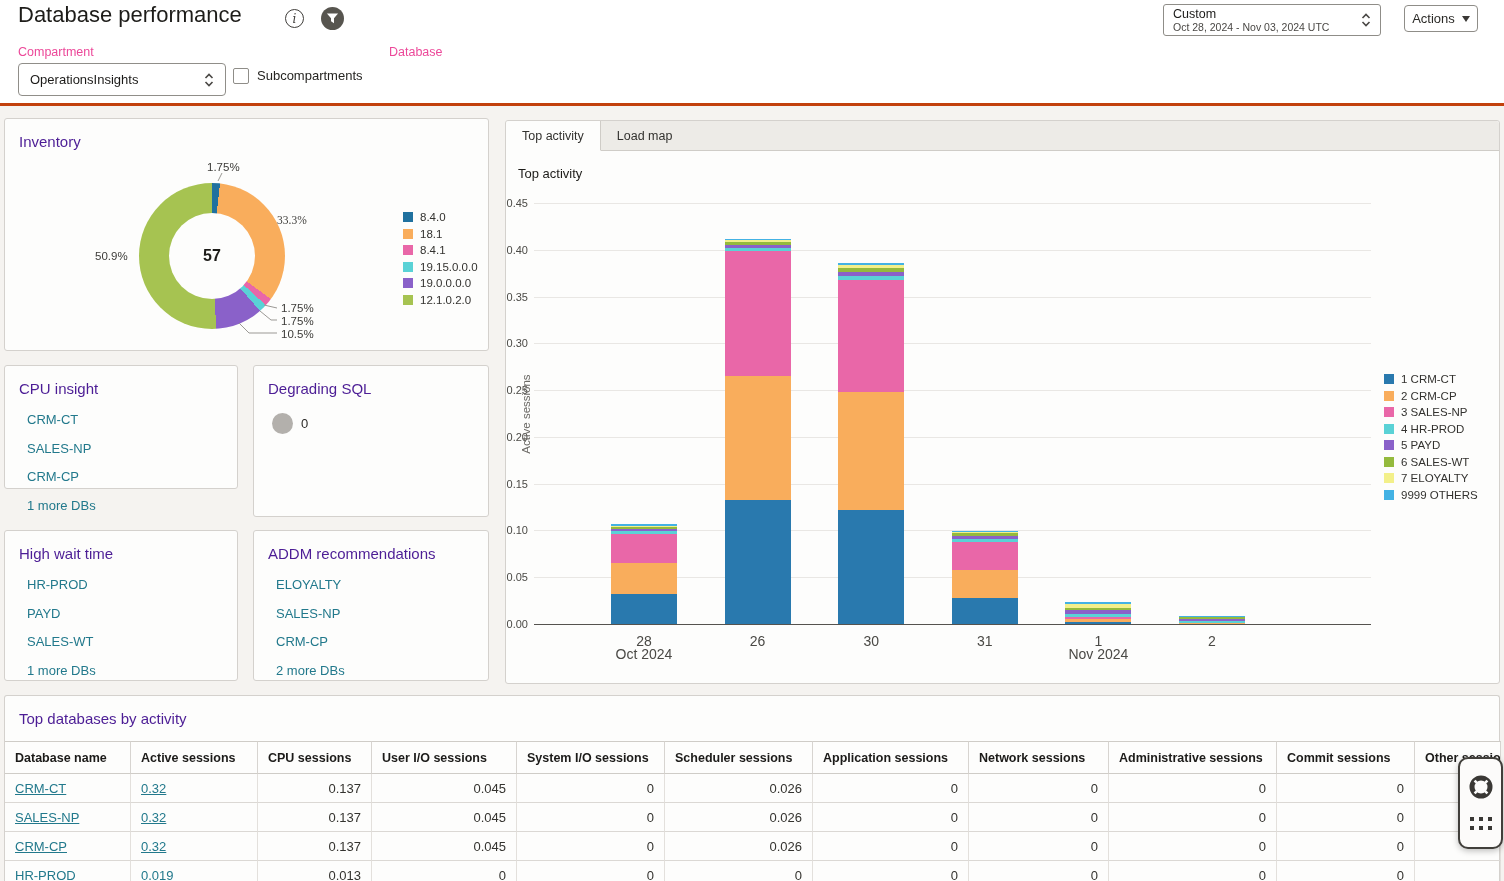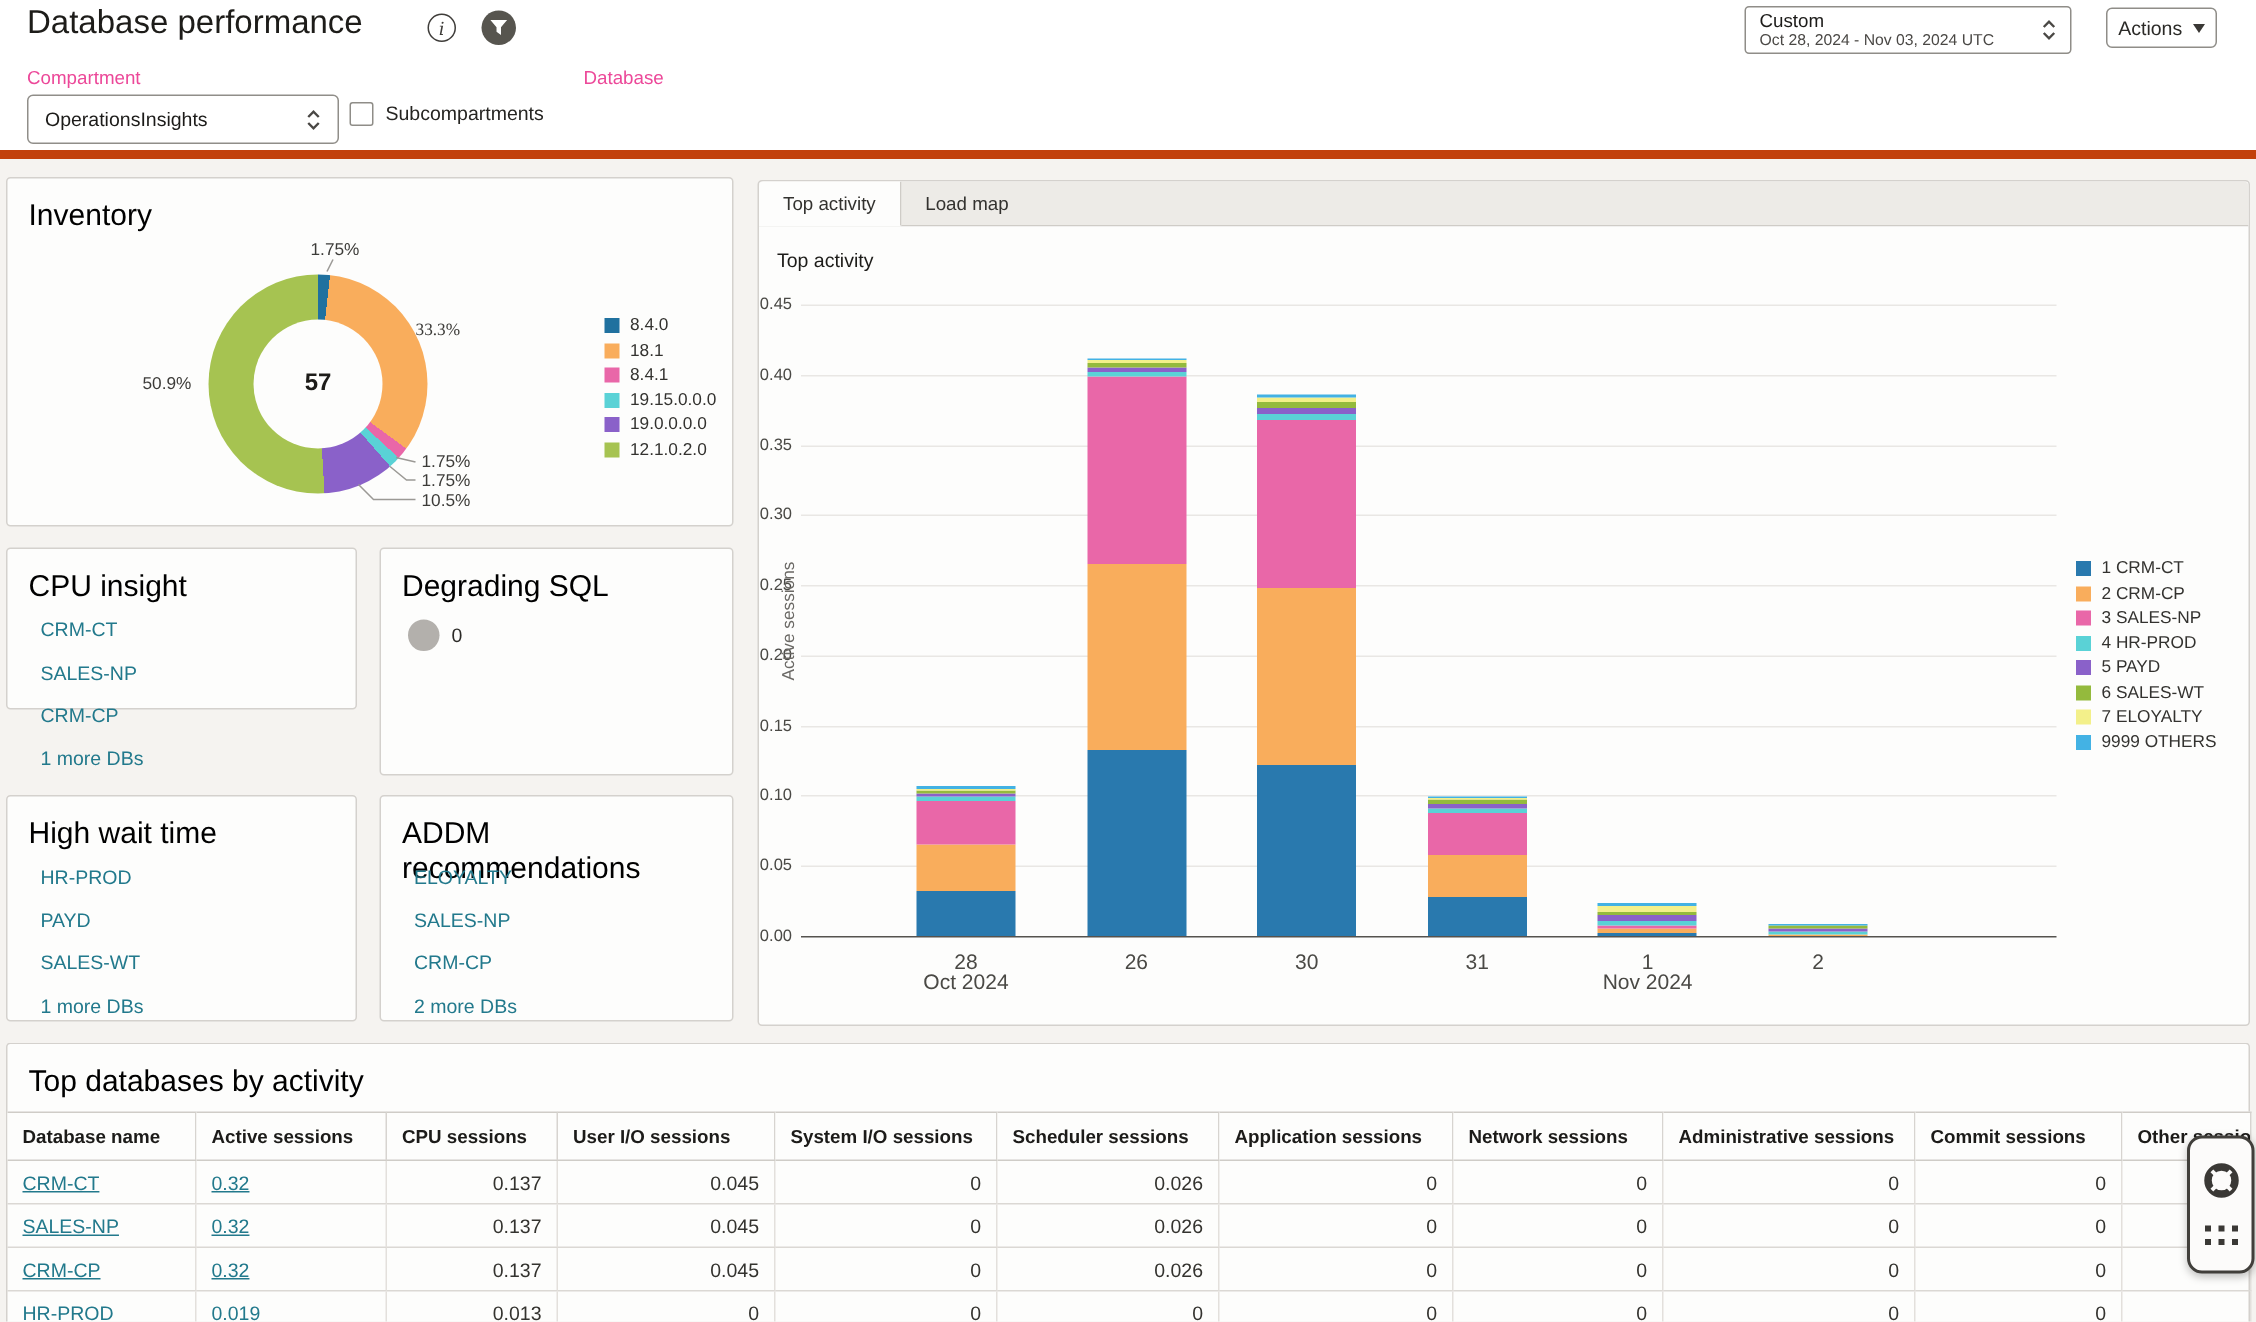--- a/index.html
+++ b/index.html
@@ -4,21 +4,21 @@
 <style>
   * { box-sizing: border-box; margin: 0; padding: 0; }
   html,body { width:1504px; height:881px; }
   body {
     position: relative;
     font-family: "Liberation Sans", "DejaVu Sans", sans-serif;
     background: #f5f3f0;
     color: #201f1c;
     overflow: hidden;
   }
-  .header { position:absolute; top:0; left:0; width:1504px; height:106px; background:#ffffff; border-bottom:6px solid #c2410c; }
+  .header { position:absolute; top:0; left:0; width:1504px; height:106px; background:#ffffff; border-bottom:3px solid #c2410c; }
   .page-title { position:absolute; left:18px; top:2px; font-size:22px; font-weight:400; color:#1d1c19; }
   .info-icon { position:absolute; left:285px; top:9px; width:19px; height:19px; border:1.5px solid #3f3d3a; border-radius:50%;
     display:flex; align-items:center; justify-content:center; font-family:"DejaVu Serif", serif; font-style:italic; font-size:12px; color:#3f3d3a; cursor:pointer; }
   .filter-circle { position:absolute; left:321px; top:7px; width:23px; height:23px; background:#57554f; border-radius:50%;
     display:flex; align-items:center; justify-content:center; cursor:pointer; }
   .date-select { position:absolute; left:1163px; top:4px; width:218px; height:32px; background:#fff; border:1px solid #8f8d88; border-radius:3px;
     display:flex; align-items:center; justify-content:space-between; padding:2px 8px 2px 9px; cursor:pointer; }
   .ds-l1 { font-size:12.5px; color:#1c1b19; line-height:14px; }
   .ds-l2 { font-size:10.5px; color:#4a4845; line-height:12px; }
   .actions-btn { position:absolute; left:1404px; top:5px; width:74px; height:27px; background:#fff; border:1px solid #8f8d88; border-radius:4px;
@@ -26,21 +26,21 @@
   .caret-down { width:0; height:0; border-left:4.5px solid transparent; border-right:4.5px solid transparent; border-top:6px solid #3a3835; }
   .field-label { position:absolute; font-size:12.5px; color:#ec4899; }
   .select { position:absolute; background:#fff; border:1px solid #908e89; border-radius:4px; height:33px;
     display:flex; align-items:center; justify-content:space-between; padding:0 10px 0 11px; font-size:13px; cursor:pointer; }
   .select .val { color:#1c1b19; }
   .select .placeholder { color:#8a8782; }
   .checkbox { position:absolute; left:233px; top:68px; width:16px; height:16px; border:1.5px solid #8f8d88; border-radius:2px; background:#fff; cursor:pointer; }
   .checkbox-label { position:absolute; left:257px; top:68px; font-size:13px; color:#262522; }
 
   .panel { position:absolute; background:#fdfdfc; border:1px solid #d4d1cd; border-radius:3px; }
-  .panel-title { position:absolute; left:14px; top:14px; font-size:20px; color:#000000; }
+  .panel-title { position:absolute; left:14px; top:14px; font-size:15px; color:#4c1d95; }
 
   
   .donut { position:absolute; border-radius:50%; }
   .donut-hole { position:absolute; background:#fdfdfc; border-radius:50%; display:flex; align-items:center; justify-content:center; font-size:16px; font-weight:bold; color:#1d1c19; }
   .pct-label { position:absolute; font-size:11.5px; color:#3c3b38; }
   .dlegend { position:absolute; left:398px; top:90px; }
   .dlegend-item, .clegend-item { display:flex; align-items:center; gap:7px; height:16.5px; font-size:11.5px; color:#33322f; cursor:pointer; }
   .sw { width:10px; height:10px; flex:0 0 10px; }
 
   
@@ -153,21 +153,21 @@
         <span class="sw" style="background: rgb(138, 97, 201);"></span>
         <span>19.0.0.0.0</span>
       </div>
       <div class="dlegend-item">
         <span class="sw" style="background: rgb(166, 195, 81);"></span>
         <span>12.1.0.2.0</span>
       </div>
     </div>
 </div>
 
-<div class="panel" style="left:4px; top:365px; width:234px; height:108px;">
+<div class="panel" style="left:4px; top:365px; width:234px; height:124px;">
   <div class="panel-title">CPU insight</div>
   <div class="card-links" id="links-cpu">
       <a class="tlink">CRM-CT</a>
       <a class="tlink">SALES-NP</a>
       <a class="tlink">CRM-CP</a>
       <a class="tlink">1 more DBs</a>
     </div>
 </div>
 <div class="panel" style="left:253px; top:365px; width:236px; height:152px;">
   <div class="panel-title">Degrading SQL</div>

